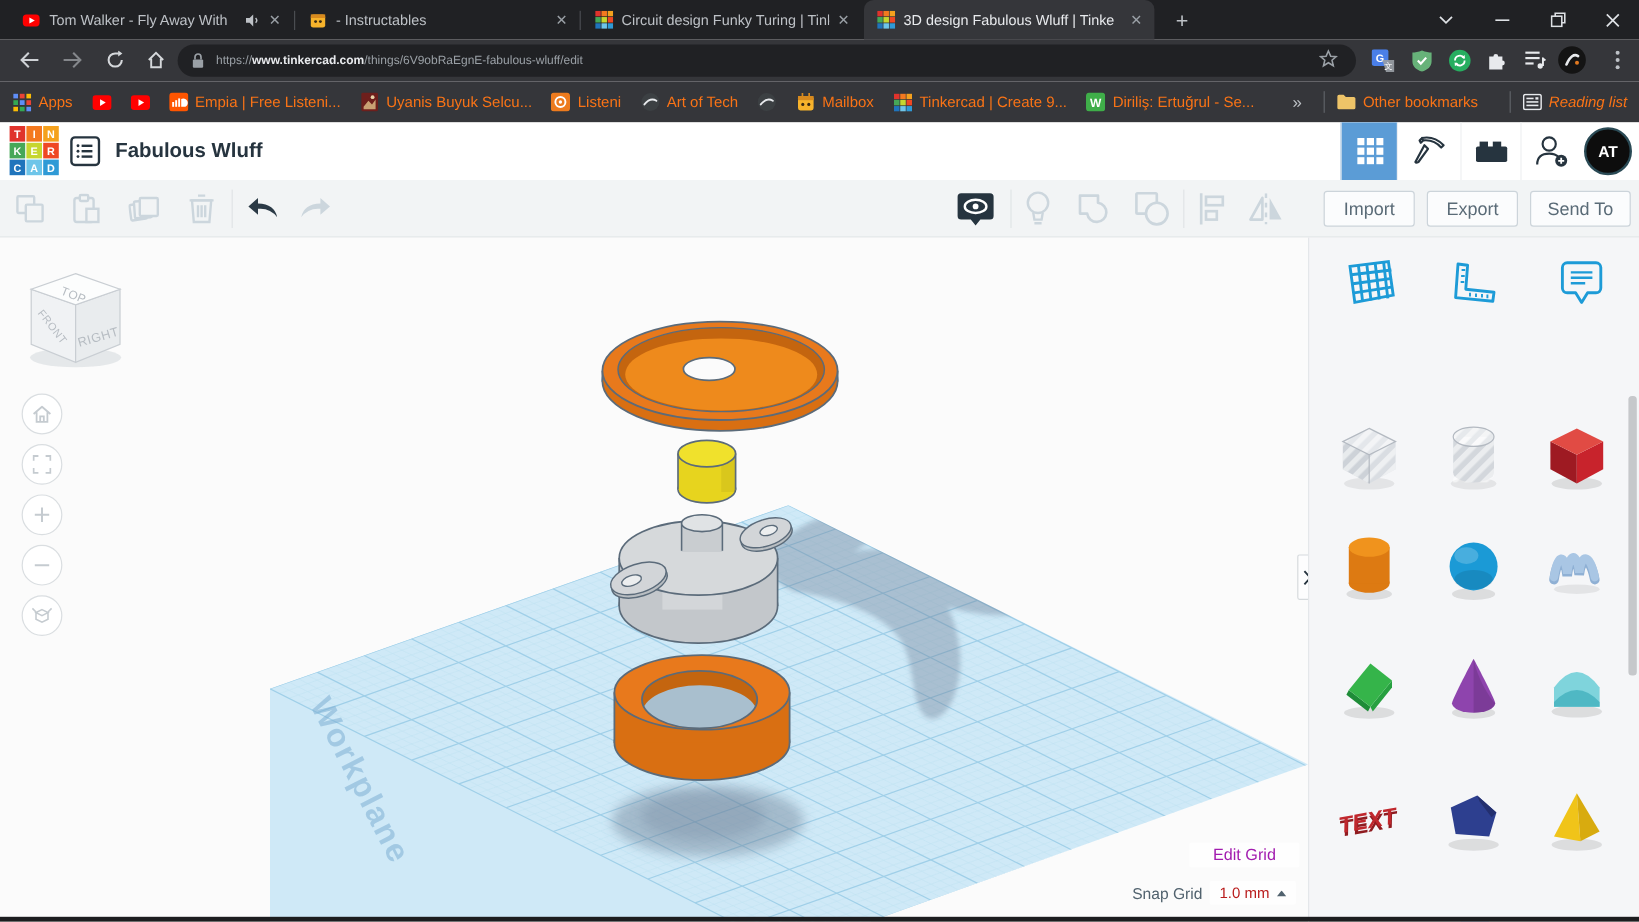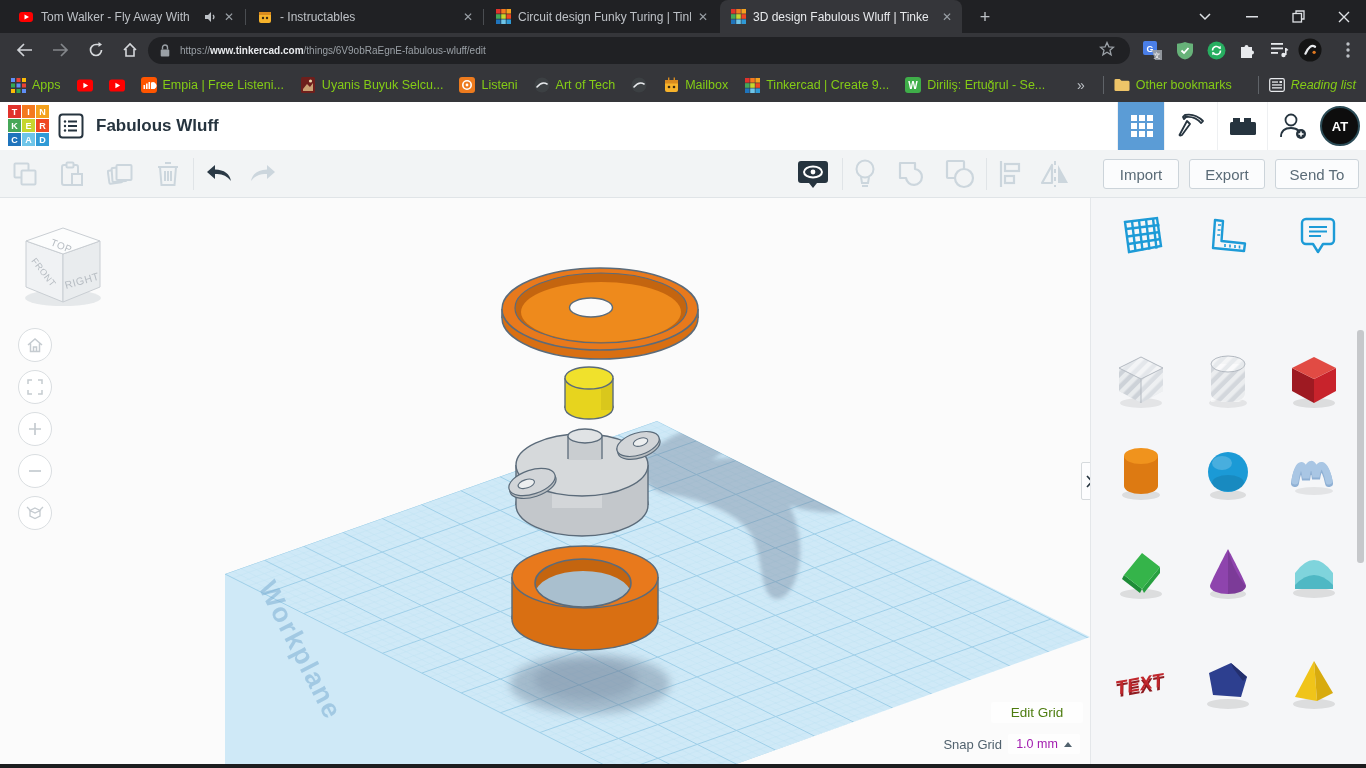--- a/index.html
+++ b/index.html
@@ -24,21 +24,21 @@
   .navbtn{position:absolute;top:3px;width:28px;height:28px;display:flex;align-items:center;justify-content:center;}
   #urlpill{position:absolute;left:148px;top:4px;width:982px;height:27px;background:#202124;
            border-radius:14px;display:flex;align-items:center;padding:0 12px;box-sizing:border-box;}
   #urltext{font-size:10px;color:#9aa0a6;margin-left:10px;white-space:nowrap;}
   #urltext .dom{color:#e8eaed;font-weight:bold;}
   .extbtn{position:absolute;top:5px;width:24px;height:24px;display:flex;align-items:center;justify-content:center;}
 
   
   #bmbar{position:absolute;left:0;top:68px;width:1366px;height:34px;background:#35363a;
          display:flex;align-items:center;padding:0 10px;box-sizing:border-box;}
-  .bm{display:flex;align-items:center;gap:6px;margin-right:16px;color:#84cc16;font-size:12.5px;white-space:nowrap;}
+  .bm{display:flex;align-items:center;gap:6px;margin-right:16px;color:#f97316;font-size:12.5px;white-space:nowrap;}
   .bm-sep{width:1px;height:18px;background:#5f6368;margin:0 10px;}
   .bmicon{width:16px;height:16px;display:flex;align-items:center;justify-content:center;flex:0 0 auto;}
 
   
   #tkheader{position:absolute;left:0;top:102px;width:1366px;height:48px;background:#ffffff;}
   #tklogo{position:absolute;left:8px;top:3px;display:grid;grid-template-columns:repeat(3,13px);
           grid-auto-rows:13px;gap:1px;}
   #tklogo div{color:#fff;font-size:9px;font-weight:bold;display:flex;align-items:center;justify-content:center;}
   #designmenu{position:absolute;left:58px;top:11px;width:26px;height:26px;}
   #designtitle{position:absolute;left:96px;top:14px;font-size:17px;font-weight:bold;color:#26343f;}
@@ -54,24 +54,24 @@
   .tbsep{position:absolute;top:8px;width:1px;height:32px;background:#e0e4e7;}
   .tbbtn{position:absolute;top:9px;height:30px;background:#fbfcfd;border:1px solid #ccd4da;border-radius:3px;
          color:#5a6b77;font-size:15px;display:flex;align-items:center;justify-content:center;box-sizing:border-box;}
 
   
   #main{position:absolute;left:0;top:198px;width:1366px;height:570px;}
   #viewport{position:absolute;left:0;top:0;width:1090px;height:570px;background:#fbfbfb;overflow:hidden;}
   .navcirc{position:absolute;left:18px;width:34px;height:34px;border-radius:50%;background:#fff;
            border:1px solid #dadee1;box-sizing:border-box;display:flex;align-items:center;justify-content:center;}
   #editgrid{position:absolute;left:991px;top:504px;width:92px;height:21px;background:rgba(255,255,255,0.65);
-            border-radius:2px;color:#4d7c0f;font-size:13.5px;display:flex;align-items:center;justify-content:center;}
+            border-radius:2px;color:#a21caf;font-size:13.5px;display:flex;align-items:center;justify-content:center;}
   #snapgrid-label{position:absolute;left:940px;top:539px;width:62px;text-align:right;color:#51626e;font-size:13px;}
   #snapgrid-select{position:absolute;left:1008px;top:536px;width:72px;height:20px;background:rgba(255,255,255,0.75);
-            border-radius:2px;color:#a21caf;font-size:12.5px;display:flex;align-items:center;justify-content:center;gap:6px;}
+            border-radius:2px;color:#b91c1c;font-size:12.5px;display:flex;align-items:center;justify-content:center;gap:6px;}
   #panel-collapse{position:absolute;left:1081px;top:264px;width:17px;height:38px;background:#fdfdfe;
             border:1px solid #d6dadd;box-sizing:border-box;border-radius:2px;display:flex;align-items:center;justify-content:center;}
 
   
   #panel{position:absolute;left:1090px;top:0;width:276px;height:570px;background:#f5f6f8;
          border-left:1px solid #e4e7ea;box-sizing:border-box;overflow:hidden;}
   .panelicon{position:absolute;top:14px;width:50px;height:48px;display:flex;align-items:center;justify-content:center;}
   #shapesel{position:absolute;left:9px;top:85px;width:258px;height:37px;background:#fff;border:1px solid #cfd6db;
             border-radius:3px;display:flex;align-items:center;justify-content:space-between;
             padding:0 14px;box-sizing:border-box;color:#5a6b77;font-size:15.5px;}

